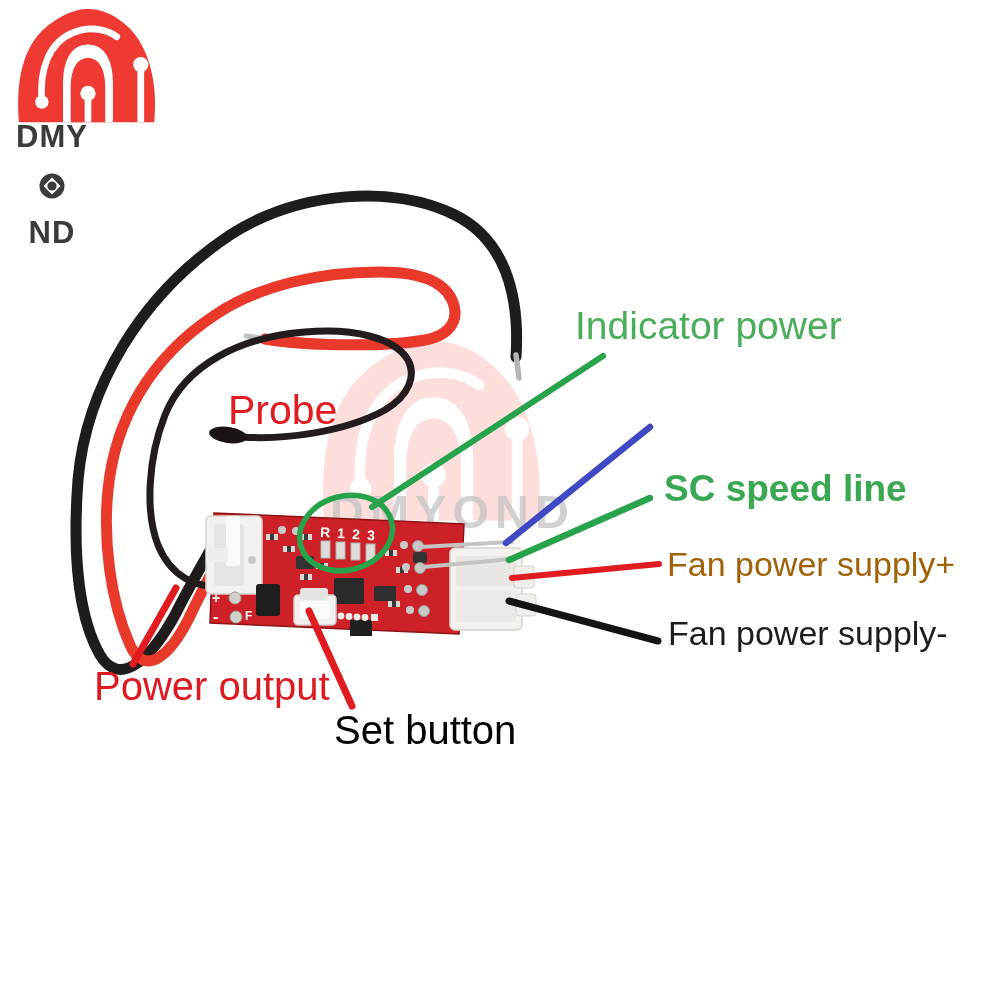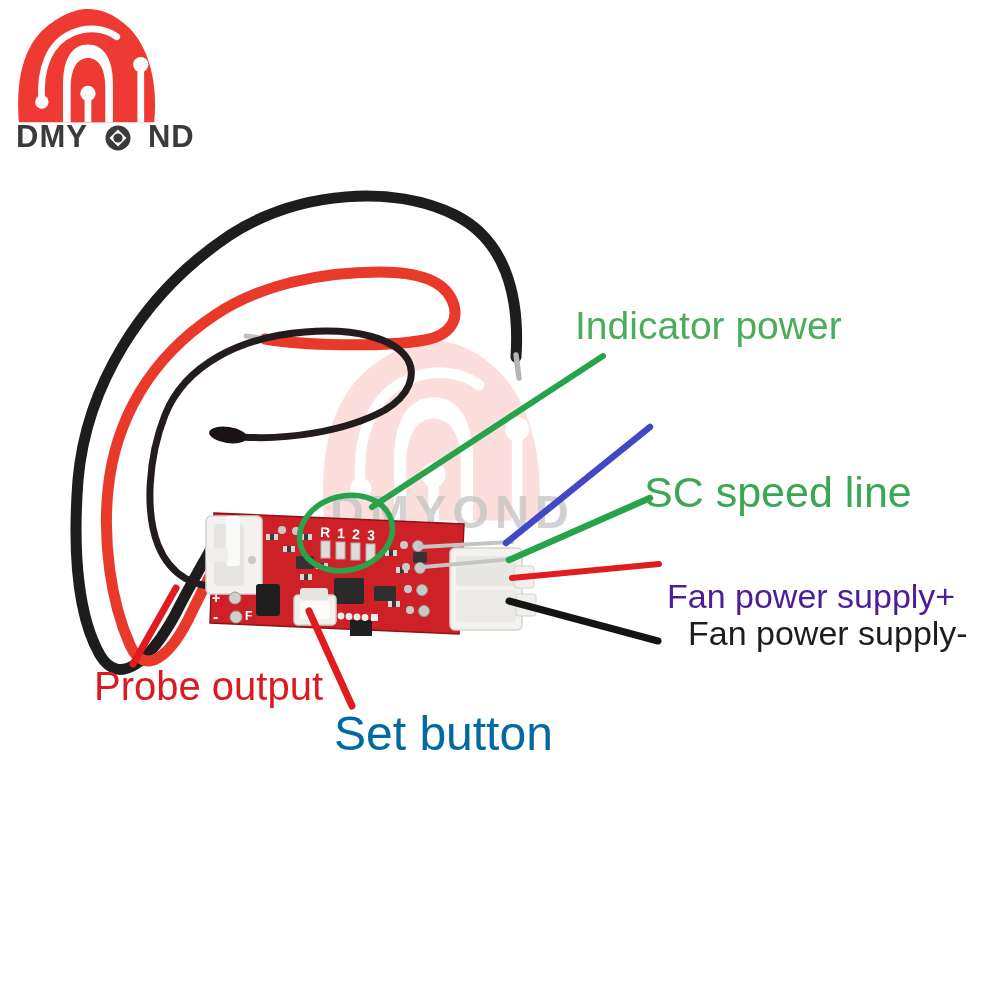--- a/index.html
+++ b/index.html
@@ -7,21 +7,21 @@
     position:relative;width:1000px;height:1000px;background:#ffffff;
     overflow:hidden;font-family:"Liberation Sans",sans-serif;
   }
   .scene{position:absolute;left:0;top:0;width:1000px;height:1000px;}
   .lbl{
     position:absolute;white-space:nowrap;line-height:1.05;
     font-family:"Liberation Sans",sans-serif;
   }
   .brand-text{
     position:absolute;left:16px;top:119px;display:flex;align-items:center;gap:16px;
-    font-weight:800;font-size:31px;letter-spacing:1px;
+    font-weight:800;font-size:31px;letter-spacing:1px;flex-direction:column;
   }
   .brand-text .o-icon{margin:2px 1px 0 1px;}
 </style>
 </head>
 <body>
 
 <div class="canvas">
 
   <svg class="scene" viewBox="0 0 1000 1000">
     <defs>
@@ -182,27 +182,28 @@
   <div class="brand-text" style="color: rgb(59, 59, 61);">
     <span>DMY</span>
     <svg class="o-icon" width="26" height="26" viewBox="0 0 26 26">
       <circle cx="13" cy="13" r="12.5" fill="#3b3b3d"></circle>
       <polygon points="13,4.5 21.5,13 13,21.5 4.5,13" fill="#ffffff"></polygon>
       <circle cx="13" cy="13" r="4.6" fill="#3b3b3d"></circle>
     </svg>
     <span>ND</span>
   </div>
 
+  <div class="lbl" style="left: 228px; top: 389px; font-size: 41px; color: rgb(225, 27, 32);">Probe</div>
 
   <div class="lbl" style="left: 575px; top: 306px; font-size: 39px; color: rgb(75, 173, 91);">Indicator power</div>
 
 
-  <div class="lbl" style="left: 644px; top: 470px; font-size: 43px; color: rgb(58, 168, 83);">SC speed line</div>
-
-  <div class="lbl" style="left: 667px; top: 579px; font-size: 34px; color: #4c1d95;">Fan power supply+</div>
-
-  <div class="lbl" style="left: 668px; top: 616px; font-size: 34px; color: rgb(29, 29, 29); margin-left: 20px;">Fan power supply-</div>
-
-  <div class="lbl" style="left: 94px; top: 665px; font-size: 40px; color: rgb(221, 26, 33);">Probe output</div>
-
-  <div class="lbl" style="left: 334px; top: 709px; font-size: 48px; color: #0369a1;">Set button</div>
+  <div class="lbl" style="left: 664px; top: 470px; font-size: 37px; color: rgb(58, 168, 83); font-weight: bold;">SC speed line</div>
+
+  <div class="lbl" style="left: 667px; top: 547px; font-size: 34px; color: #a16207;">Fan power supply+</div>
+
+  <div class="lbl" style="left: 668px; top: 616px; font-size: 34px; color: rgb(29, 29, 29);">Fan power supply-</div>
+
+  <div class="lbl" style="left: 94px; top: 665px; font-size: 40px; color: rgb(221, 26, 33);">Power output</div>
+
+  <div class="lbl" style="left: 334px; top: 709px; font-size: 40px; color: #000000;">Set button</div>
 
 </div>
 
 </body></html>

